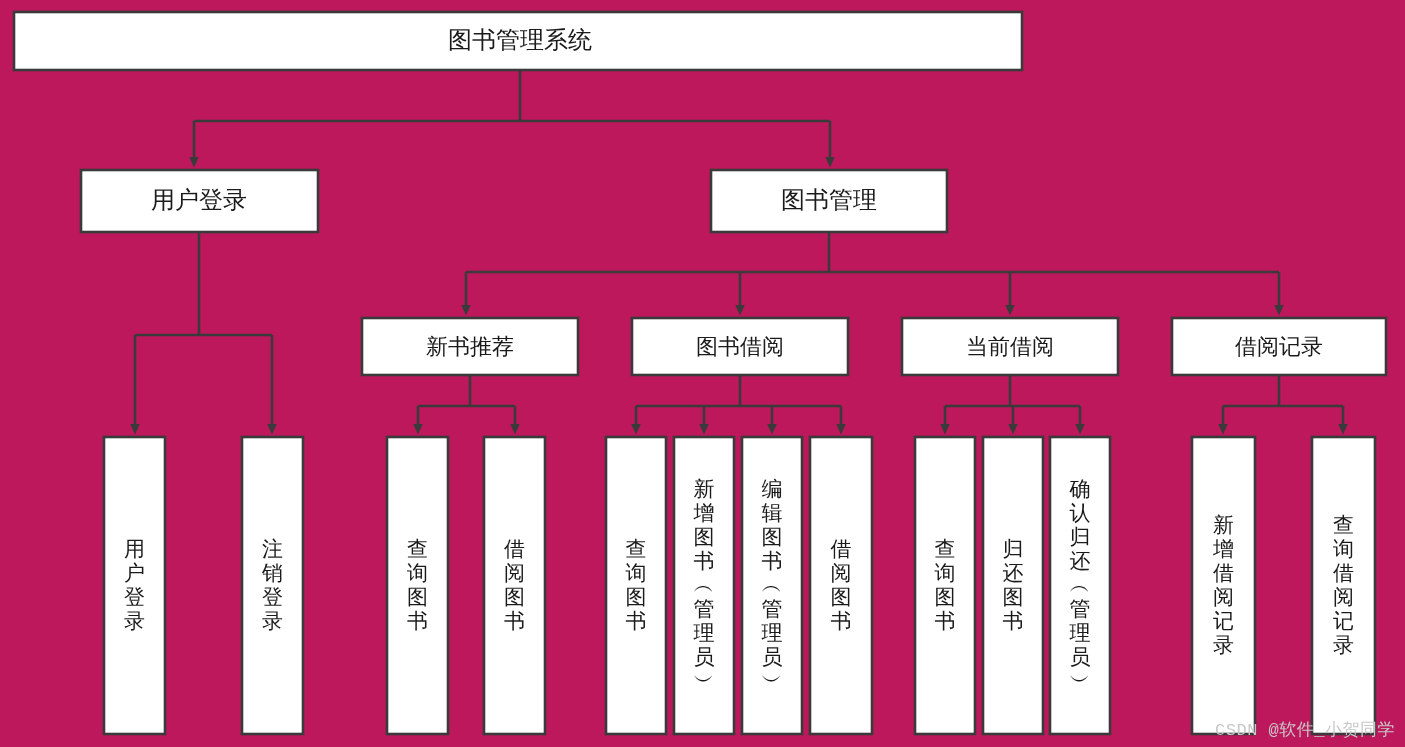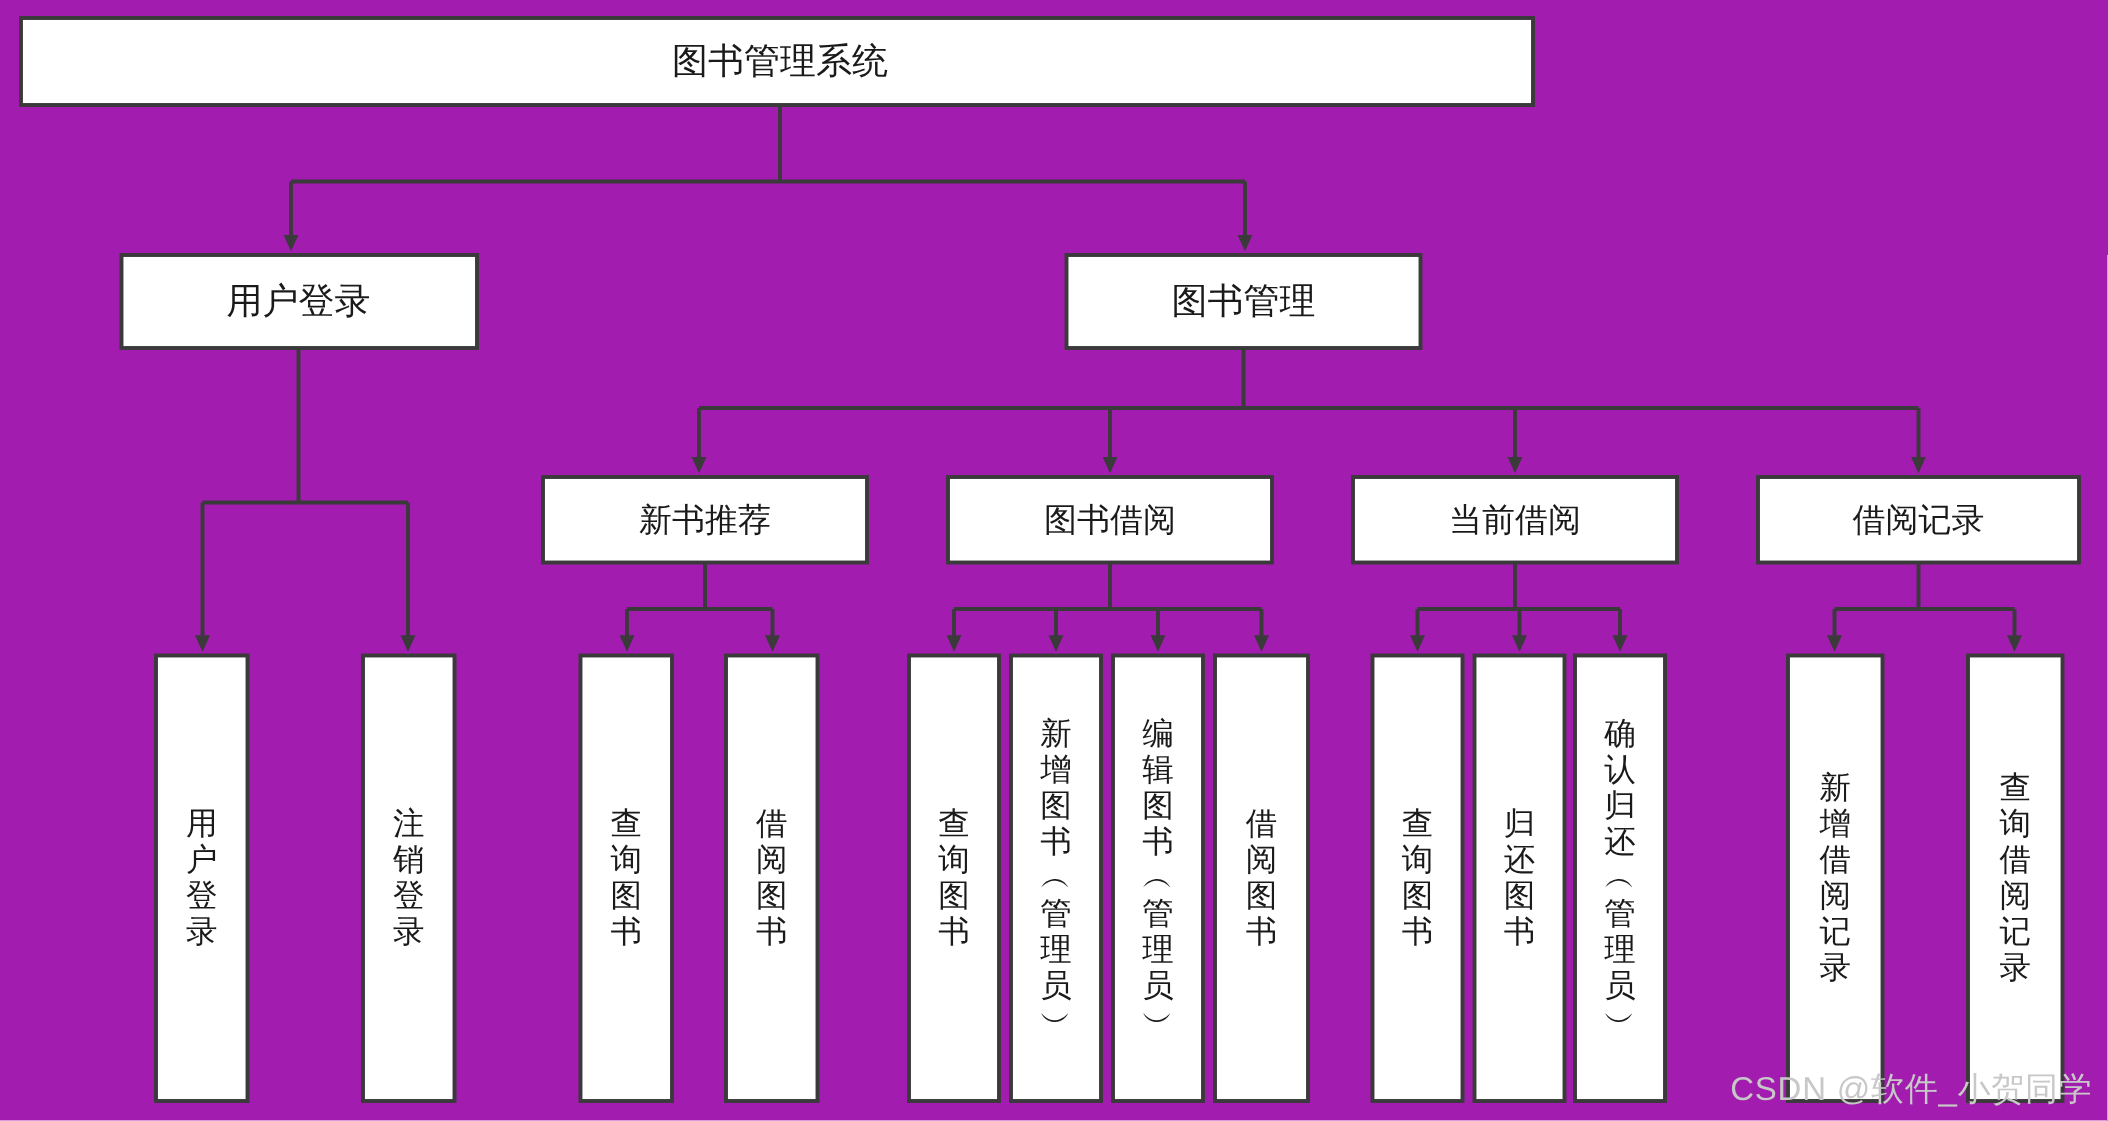--- a/index.html
+++ b/index.html
@@ -7,21 +7,21 @@
     padding: 0;
     background: #ffffff;
   }
   body {
     font-family: "Liberation Sans", "DejaVu Sans", sans-serif;
   }
   #canvas {
     position: relative;
     width: 1405px;
     height: 747px;
-    background: #a21caf;
+    background: #be185d;
     overflow: hidden;
     text-align: right;
   }
   svg.diagram {
     position: absolute;
     left: 0;
     top: 0;
     width: 1405px;
     height: 747px;
   }
@@ -53,22 +53,22 @@
   }
   .arrow-head {
     fill: #3a3a3a;
     stroke: none;
   }
   .watermark {
     position: absolute;
     right: 10px;
     bottom: 6px;
     color: #c8c8c8;
-    font-size: 22px;
-    font-family: Liberation Sans, sans-serif;
+    font-size: 17px;
+    font-family: Liberation Mono, monospace;
     letter-spacing: 0.5px;
     white-space: nowrap;
     pointer-events: none;
   }
 </style>
 </head>
 <body>
 
 <div id="canvas">
 

